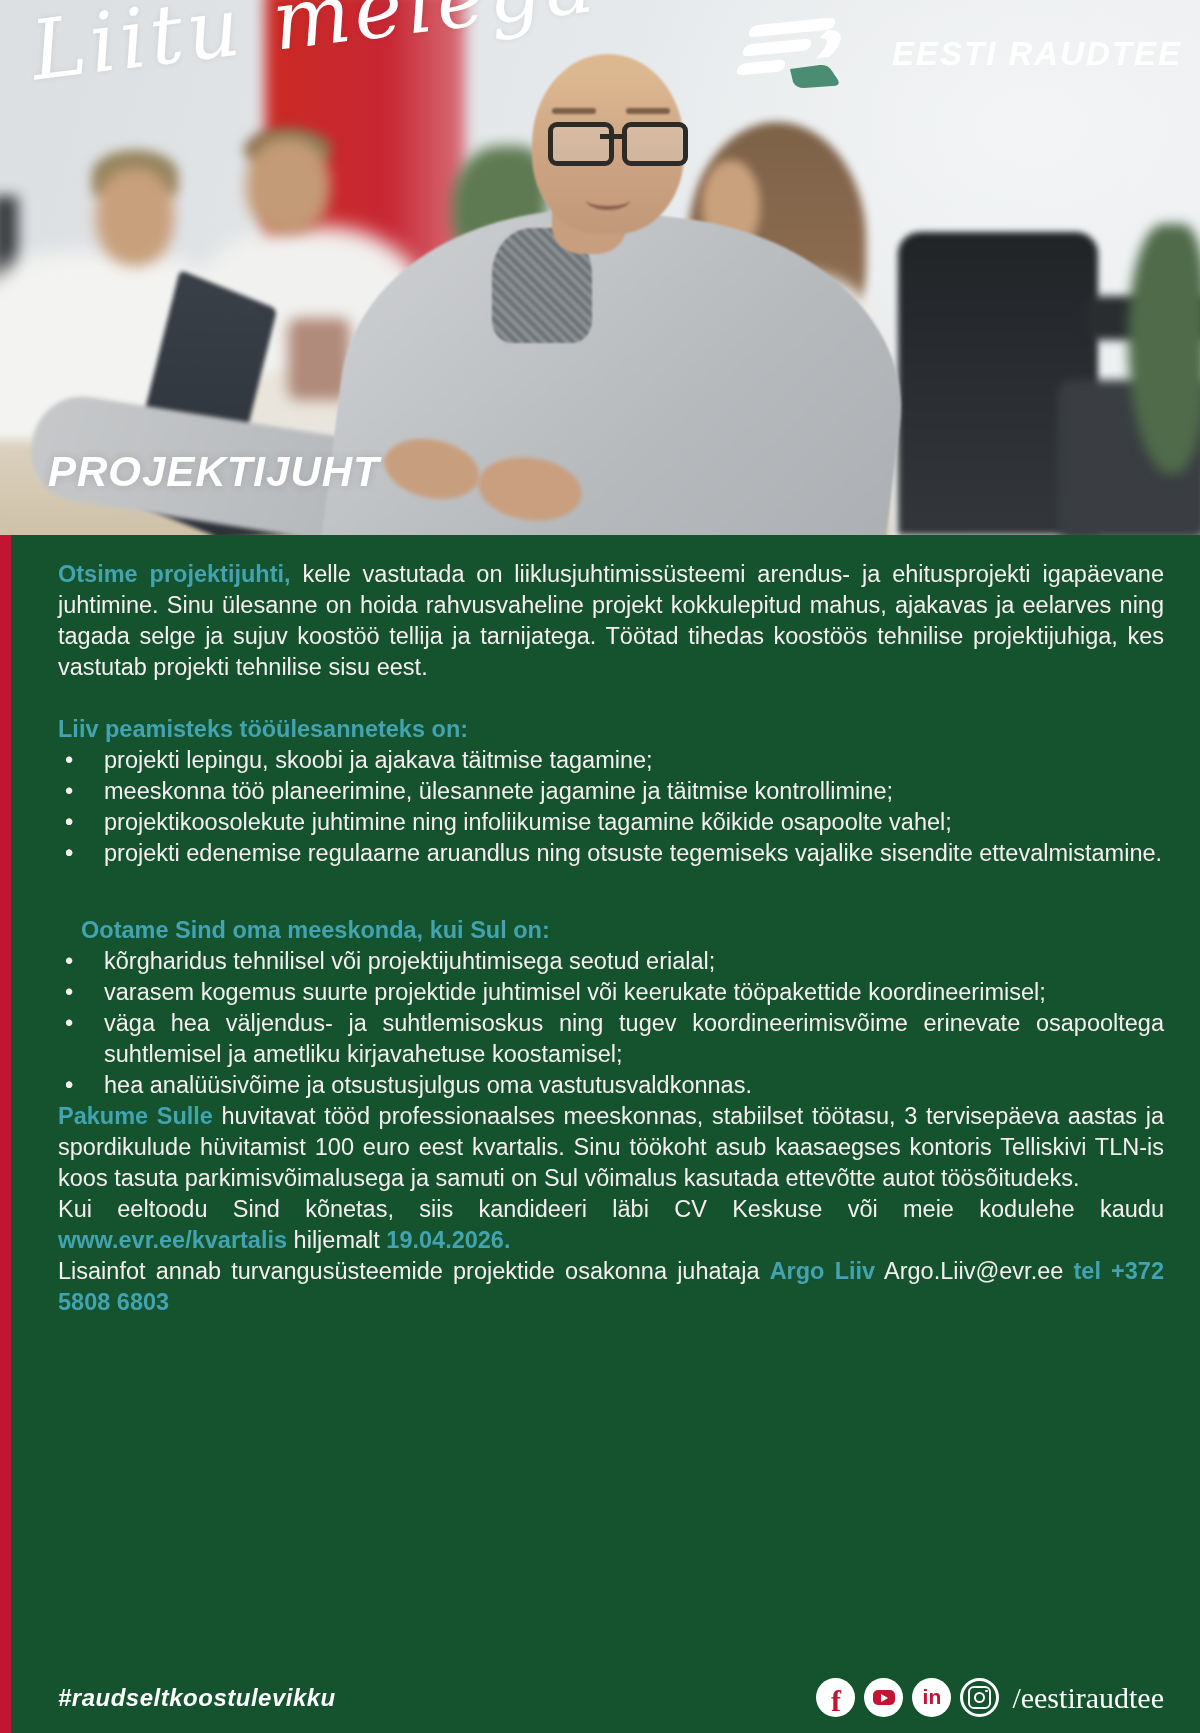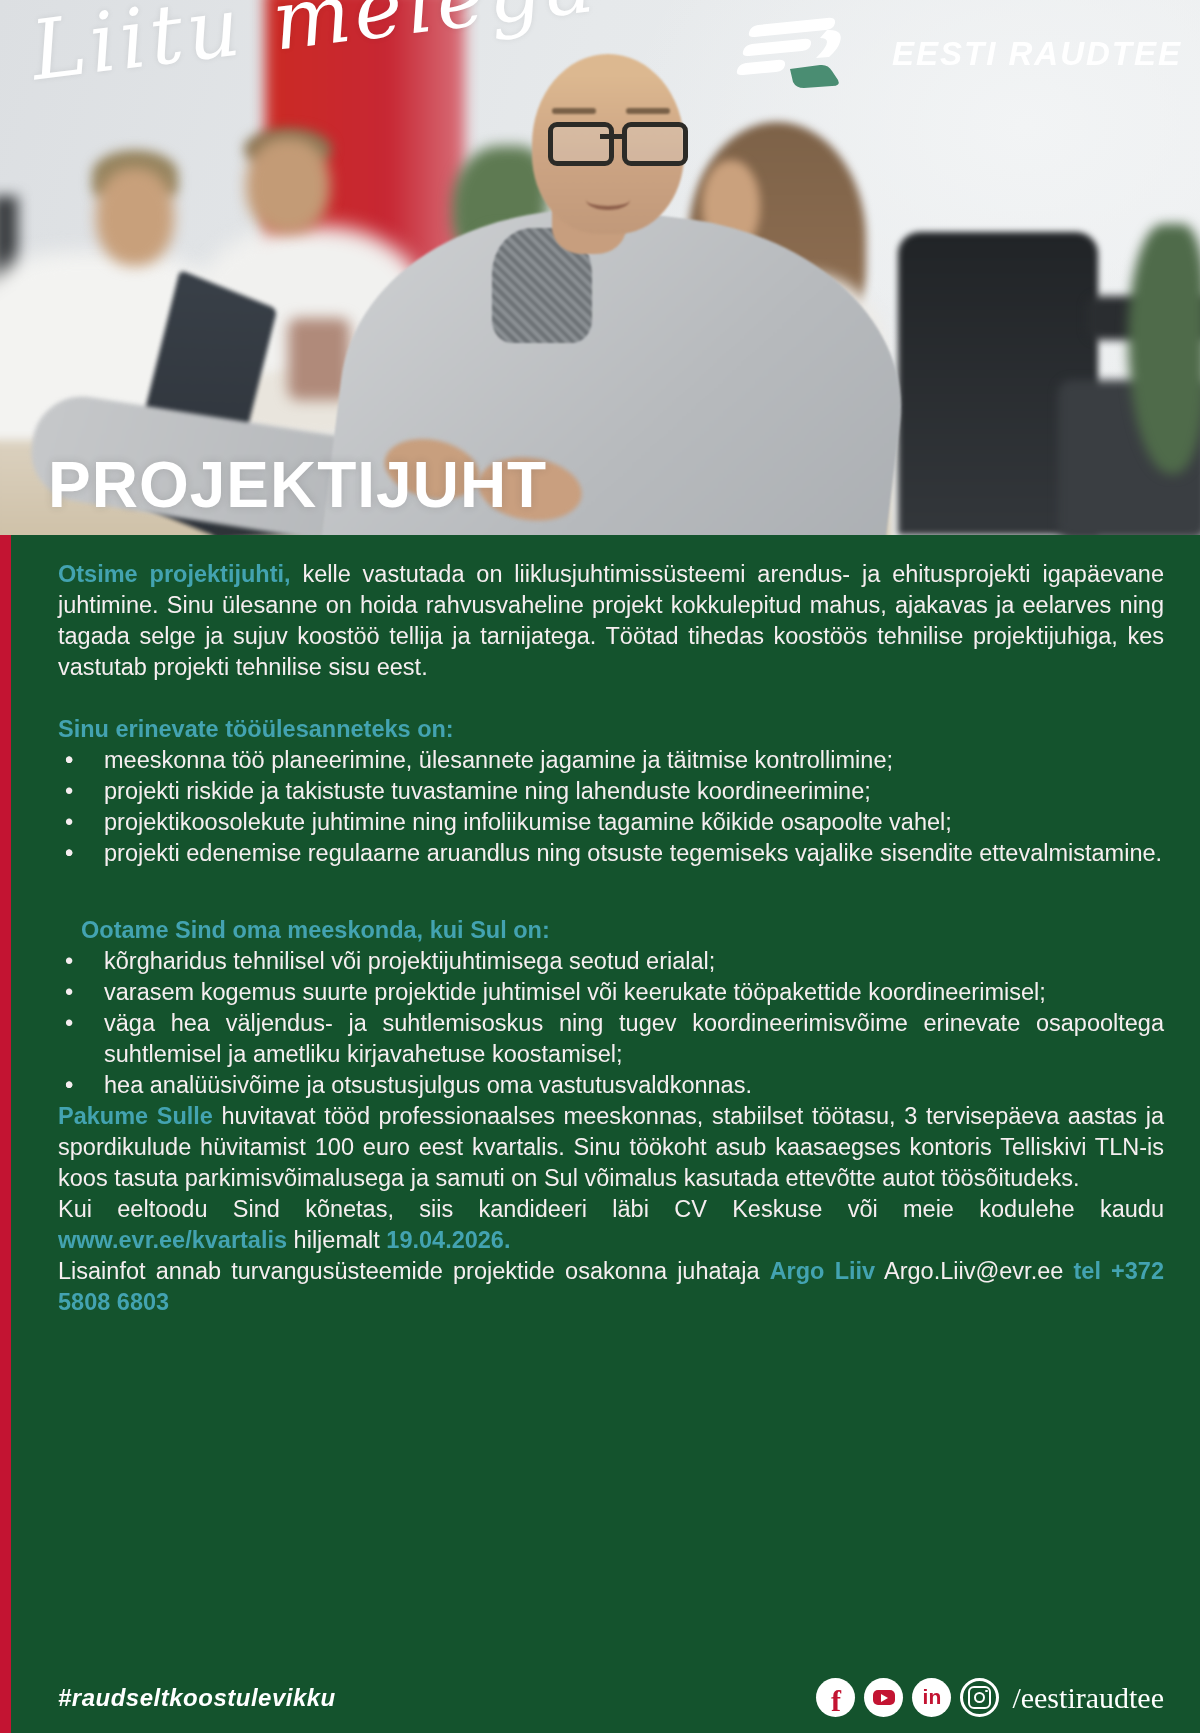--- a/index.html
+++ b/index.html
@@ -55,21 +55,21 @@
     font-family:"DejaVu Serif","Liberation Serif",serif;
     font-style:italic;font-size:82px;color:#ffffff;
     transform:rotate(-7deg);transform-origin:left top;
     letter-spacing:4px;white-space:nowrap;
     text-shadow:0 0 6px rgba(0,0,0,.08);
   }
   .logo{position:absolute;left:728px;top:16px;display:flex;align-items:center;gap:14px;}
   .logo-text{font-size:33px;font-weight:bold;font-style:italic;color:#ffffff;letter-spacing:2px;white-space:nowrap;}
   .hero-title{
     position:absolute;left:48px;top:448px;
-    font-size:64px;font-weight:800;color:#ffffff;
+    font-size:42px;font-weight:800;font-style:italic;color:#ffffff;
     letter-spacing:1px;white-space:nowrap;
     text-shadow:0 0 8px rgba(40,40,40,.15);
   }
   
   .content{
     position:absolute;top:535px;left:11px;width:1200px;height:1198px;
     background:#14532d;color:#f6eef0;box-sizing:border-box;
     padding:24px 47px 0 47px;
     font-size:23.5px;line-height:31px;text-align:justify;
   }
@@ -165,25 +165,25 @@
       <span class="logo-text">EESTI RAUDTEE</span>
     </div>
 
     <div class="hero-title">PROJEKTIJUHT</div>
   </div>
 
   <div class="content">
 
     <p class="para"><span class="teal">Otsime projektijuhti,</span><span> kelle vastutada on liiklusjuhtimissüsteemi arendus- ja ehitusprojekti igapäevane juhtimine. Sinu ülesanne on hoida rahvusvaheline projekt kokkulepitud mahus, ajakavas ja eelarves ning tagada selge ja sujuv koostöö tellija ja tarnijatega. Töötad tihedas koostöös tehnilise projektijuhiga, kes vastutab projekti tehnilise sisu eest.</span></p>
 
-    <p class="sect-head">Sinu erinevate tööülesanneteks on:</p>
+    <p class="sect-head">Liiv peamisteks tööülesanneteks on:</p>
     <ul class="blist">
+      <li><span class="bullet">•</span><span>projekti lepingu, skoobi ja ajakava täitmise tagamine;</span></li>
+      <li><span class="bullet">•</span><span>meeskonna töö planeerimine, ülesannete jagamine ja täitmise kontrollimine;</span></li>
       <li><span class="bullet">•</span></li>
-      <li><span class="bullet">•</span><span>meeskonna töö planeerimine, ülesannete jagamine ja täitmise kontrollimine;</span></li>
-      <li><span class="bullet">•</span><span>projekti riskide ja takistuste tuvastamine ning lahenduste koordineerimine;</span></li>
       <li><span class="bullet">•</span><span>projektikoosolekute juhtimine ning infoliikumise tagamine kõikide osapoolte vahel;</span></li>
       <li><span class="bullet">•</span></li>
       <li><span class="bullet">•</span><span>projekti edenemise regulaarne aruandlus ning otsuste tegemiseks vajalike sisendite ettevalmistamine.</span></li>
     </ul>
 
     <p class="sect-head gap-lg">Ootame Sind oma meeskonda, kui Sul on:</p>
     <ul class="blist">
       <li><span class="bullet">•</span><span>kõrgharidus tehnilisel või projektijuhtimisega seotud erialal;</span></li>
       <li><span class="bullet">•</span><span>varasem kogemus suurte projektide juhtimisel või keerukate tööpakettide koordineerimisel;</span></li>
       <li><span class="bullet">•</span><span>väga hea väljendus- ja suhtlemisoskus ning tugev koordineerimisvõime erinevate osapooltega suhtlemisel ja ametliku kirjavahetuse koostamisel;</span></li>

